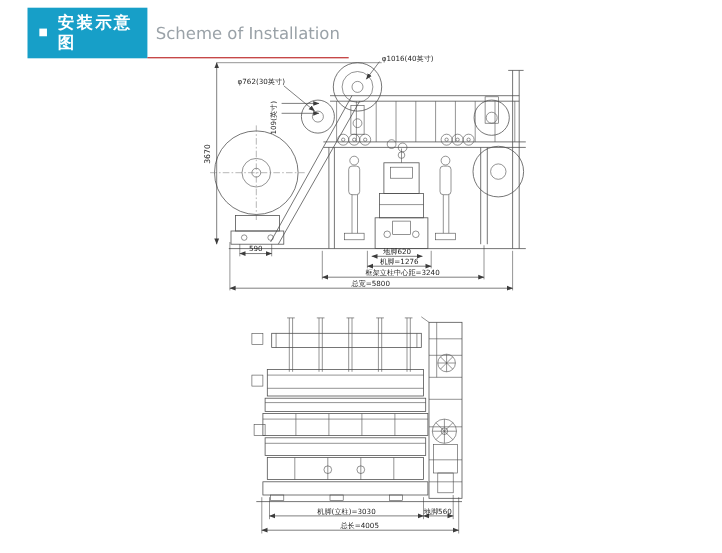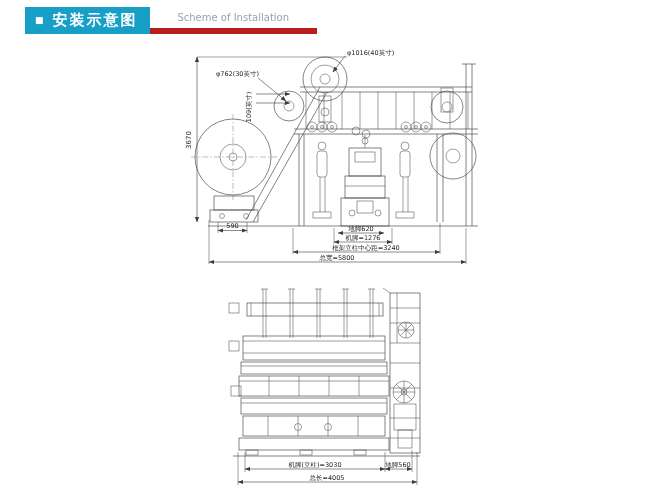--- a/index.html
+++ b/index.html
@@ -4,21 +4,21 @@
 <style>
   html,body{margin:0;padding:0;background:#ffffff;}
   .page{position:relative;width:656px;height:503px;background:#ffffff;overflow:hidden;
         font-family:"DejaVu Sans","Liberation Sans",sans-serif;}
   
   .hdr{position:absolute;left:25px;top:7px;width:292px;display:flex;align-items:stretch;}
   .hdr-zh{background:#179fc8;color:#ffffff;display:flex;align-items:center;gap:7px;
           padding:4px 12px 4px 10px;font-size:15px;font-weight:bold;letter-spacing:2px;}
   .hdr-bullet{font-size:9px;line-height:1;}
   .hdr-en{flex:1;display:flex;align-items:center;justify-content:center;
-          color:#9aa2a8;font-size:10px;border-bottom:6px solid #b91c1c;padding:0 8px;
+          color:#9aa2a8;font-size:15px;border-bottom:1px solid #b91c1c;padding:0 8px;
           white-space:nowrap;}
   
   svg.draw{position:absolute;left:0;top:0;}
   .ln{stroke:#4d4d4d;stroke-width:0.7;fill:none;}
   .lnt{stroke:#4d4d4d;stroke-width:0.55;fill:none;}
   .cl{stroke:#7a7a7a;stroke-width:0.5;fill:none;stroke-dasharray:6 2 1.5 2;}
   .dim{stroke:#3c3c3c;stroke-width:0.6;fill:none;
        marker-start:url(#as);marker-end:url(#ae);}
   .ext{stroke:#3c3c3c;stroke-width:0.5;fill:none;}
   .ldr{stroke:#3c3c3c;stroke-width:0.6;fill:none;marker-end:url(#ae);}

